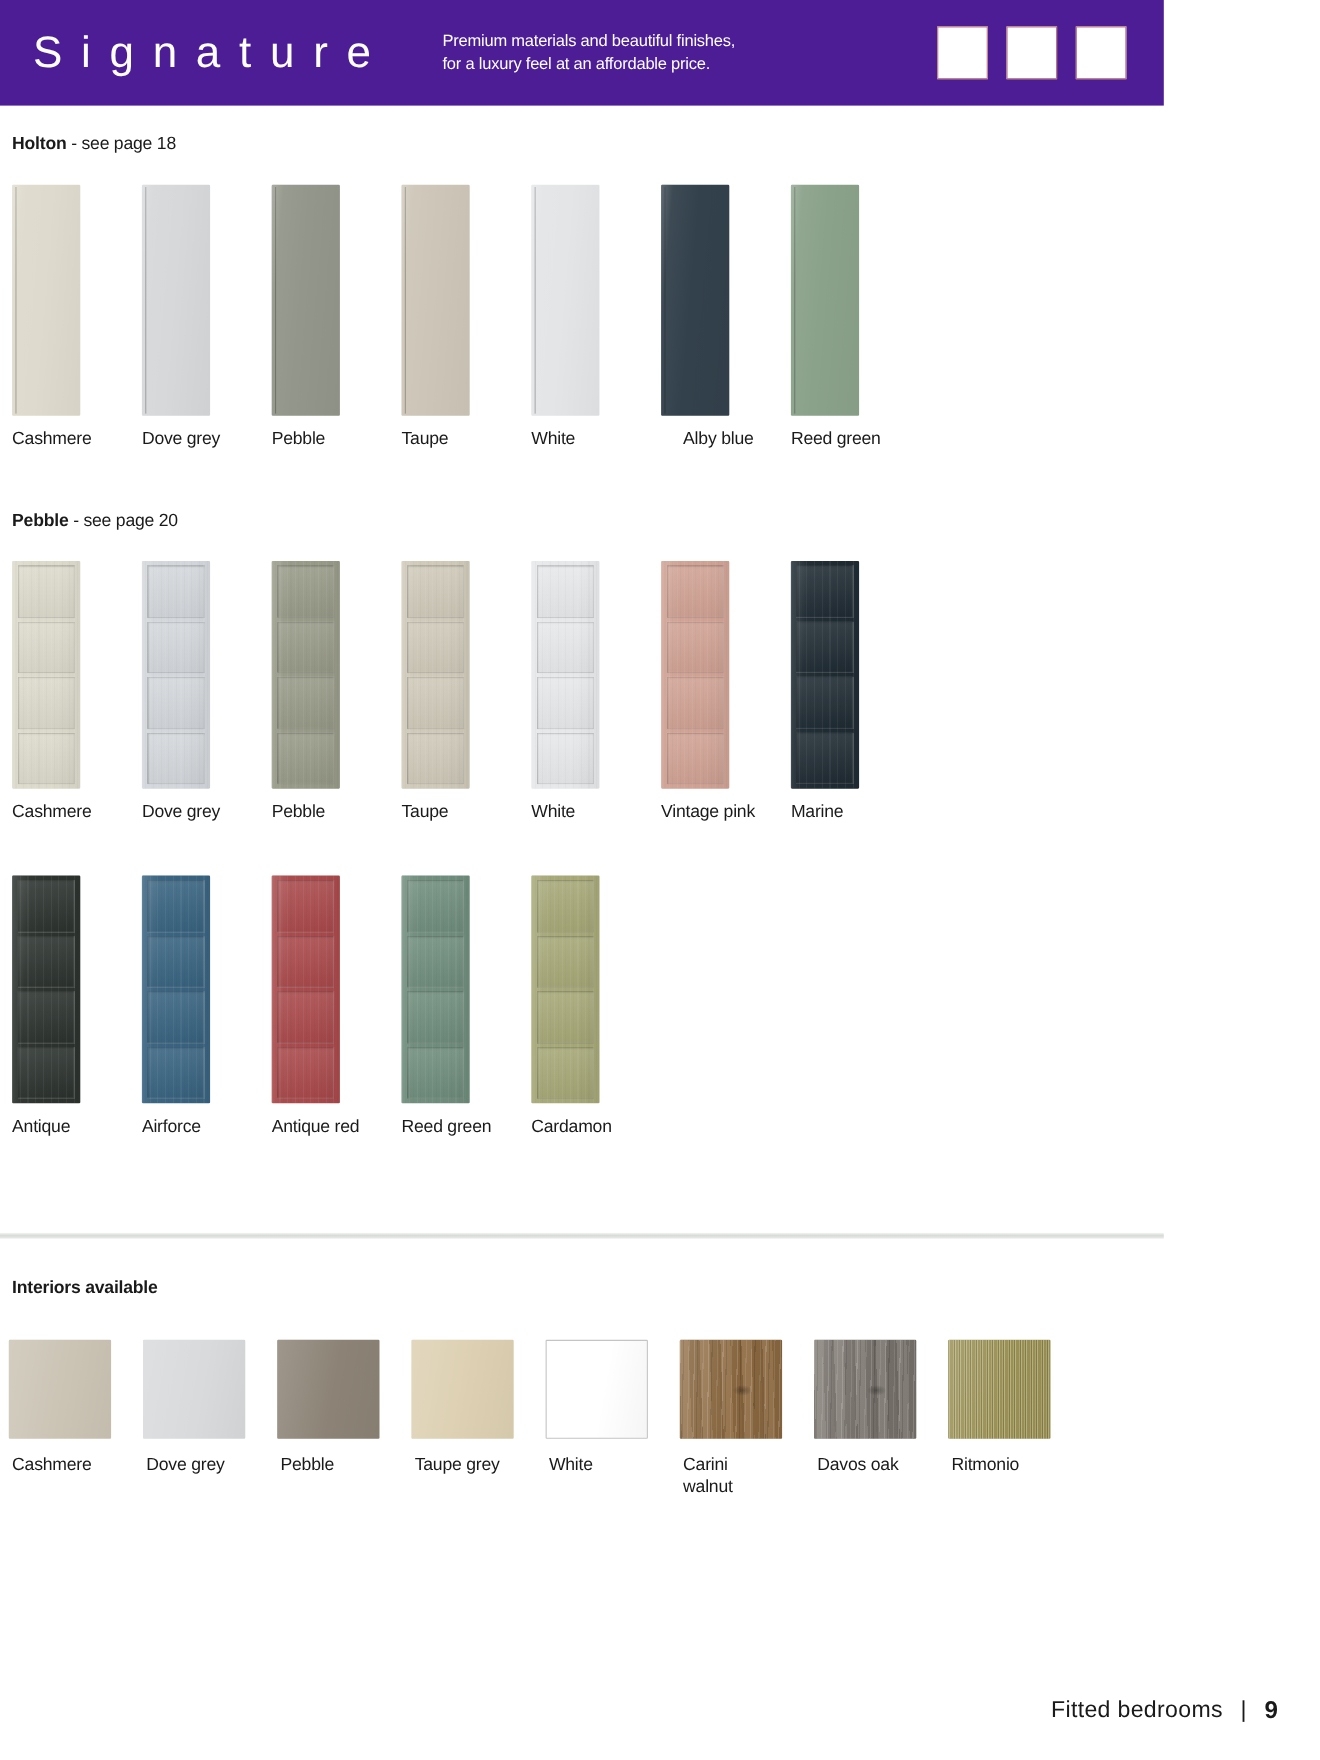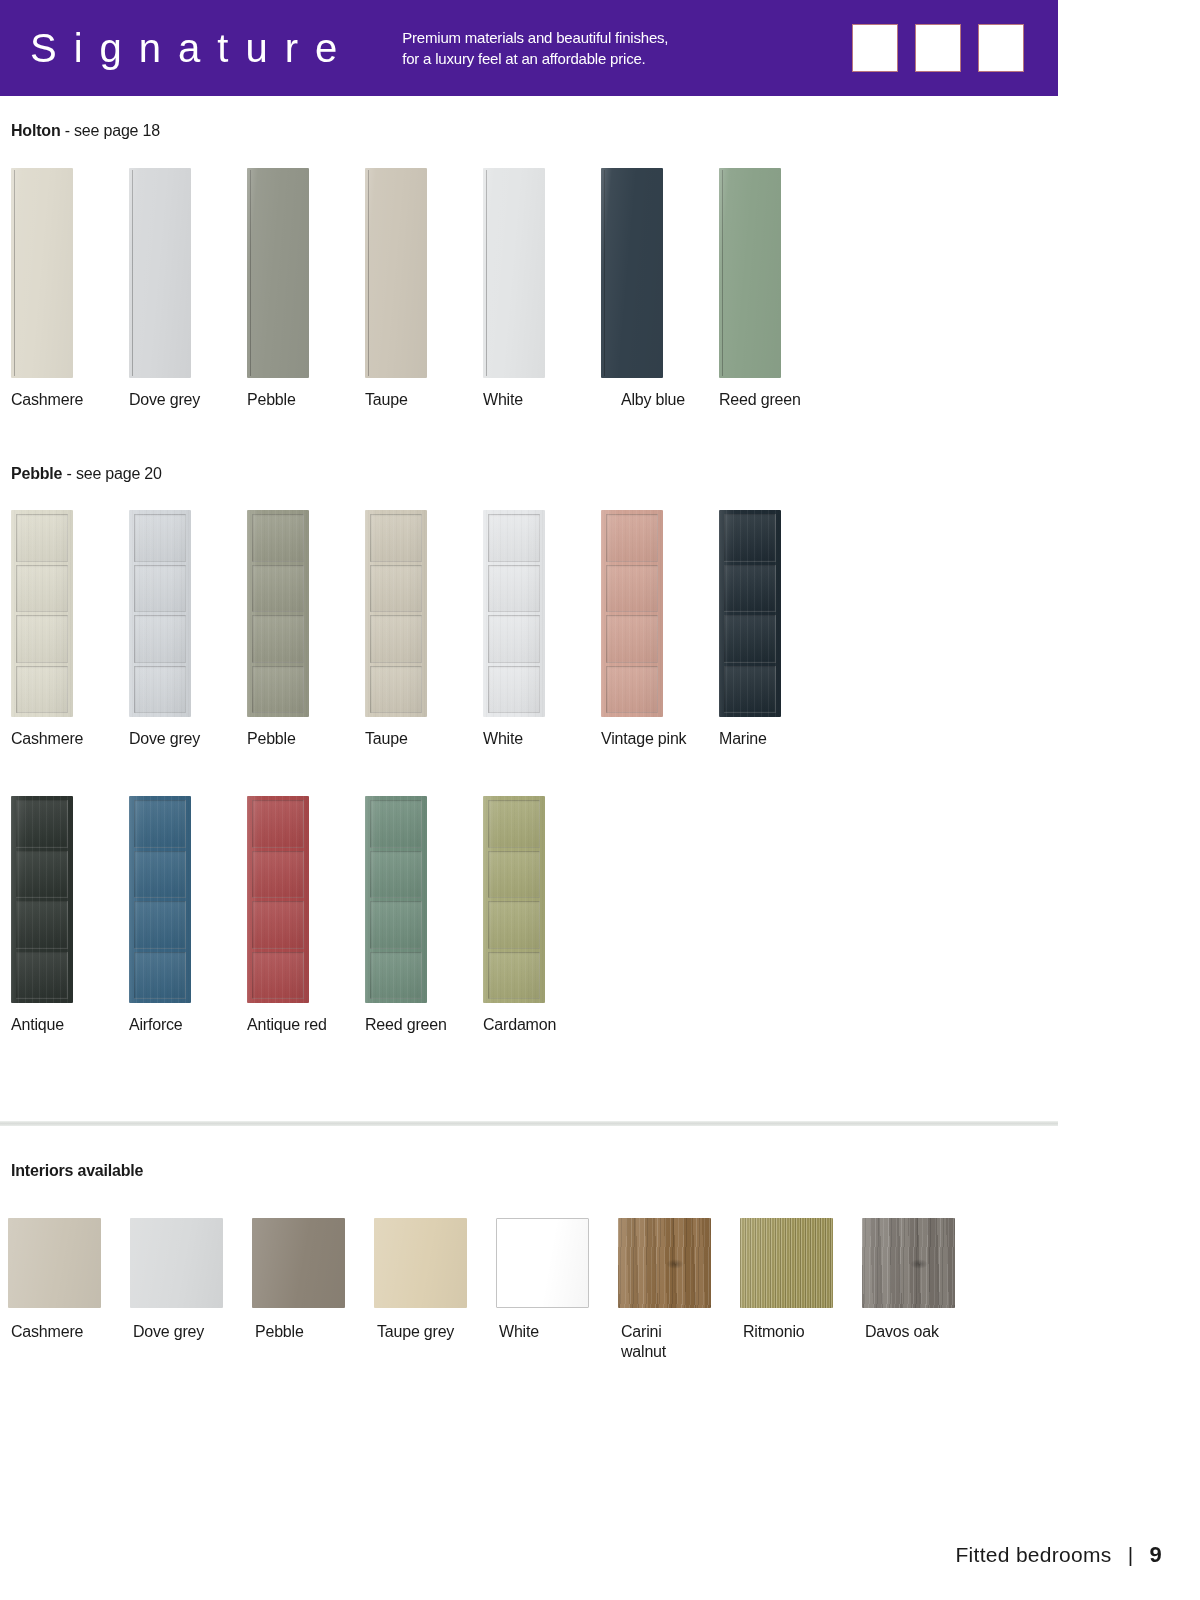--- a/index.html
+++ b/index.html
@@ -462,33 +462,33 @@
     <div class="int-cell">
       <div class="sw-square" style="background: rgb(142, 107, 66);">
         <div class="wood v"></div>
         <div class="knot" style="left: 52%; top: 46%; width: 18px; height: 10px;"></div>
         <div class="sheen"></div>
       </div>
       <div class="cell-label" style="top: 104px;">Carini
 walnut</div>
     </div>
     <div class="int-cell">
-      <div class="sw-square" style="background: rgb(165, 155, 93);">
-        <div class="wood fine"></div>
-        <div class="sheen"></div>
-      </div>
-      <div class="cell-label" style="top: 104px;">Ritmonio</div>
-    </div>
-    <div class="int-cell">
       <div class="sw-square" style="background: rgb(123, 117, 110);">
         <div class="wood v"></div>
         <div class="knot" style="left: 52%; top: 46%; width: 18px; height: 10px;"></div>
         <div class="sheen"></div>
       </div>
       <div class="cell-label" style="top: 104px;">Davos oak</div>
+    </div>
+    <div class="int-cell">
+      <div class="sw-square" style="background: rgb(165, 155, 93);">
+        <div class="wood fine"></div>
+        <div class="sheen"></div>
+      </div>
+      <div class="cell-label" style="top: 104px;">Ritmonio</div>
     </div>
   </div>
 
 <div class="footer">
   <span>Fitted bedrooms</span>
   <span class="sep">|</span>
   <span class="pageno">9</span>
 </div>
 
 </body></html>

